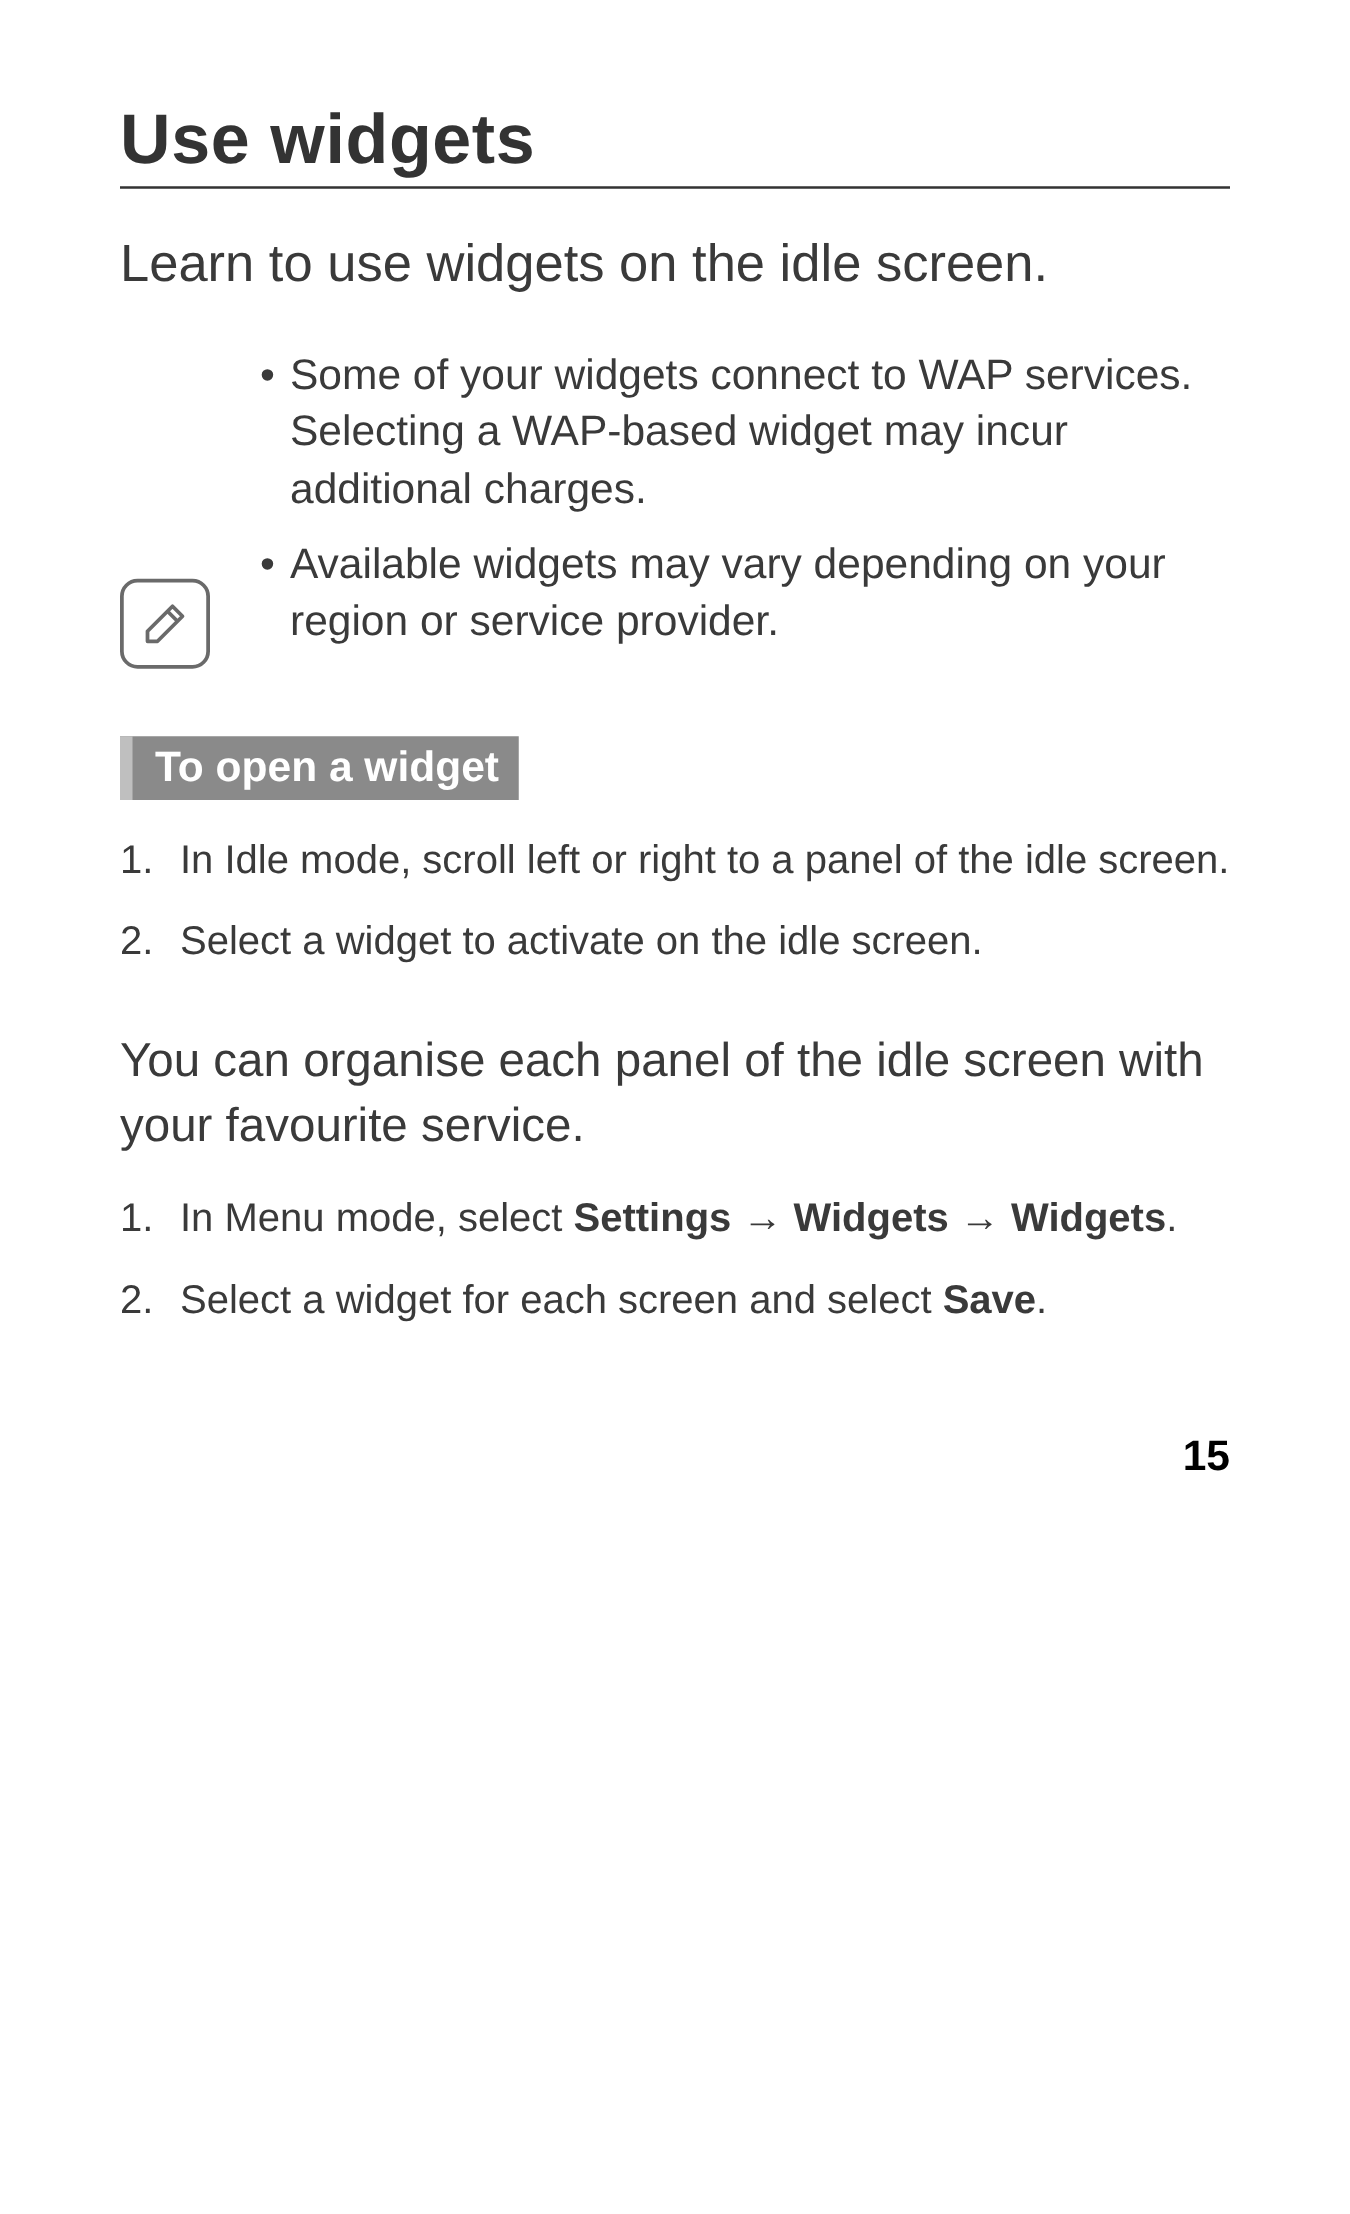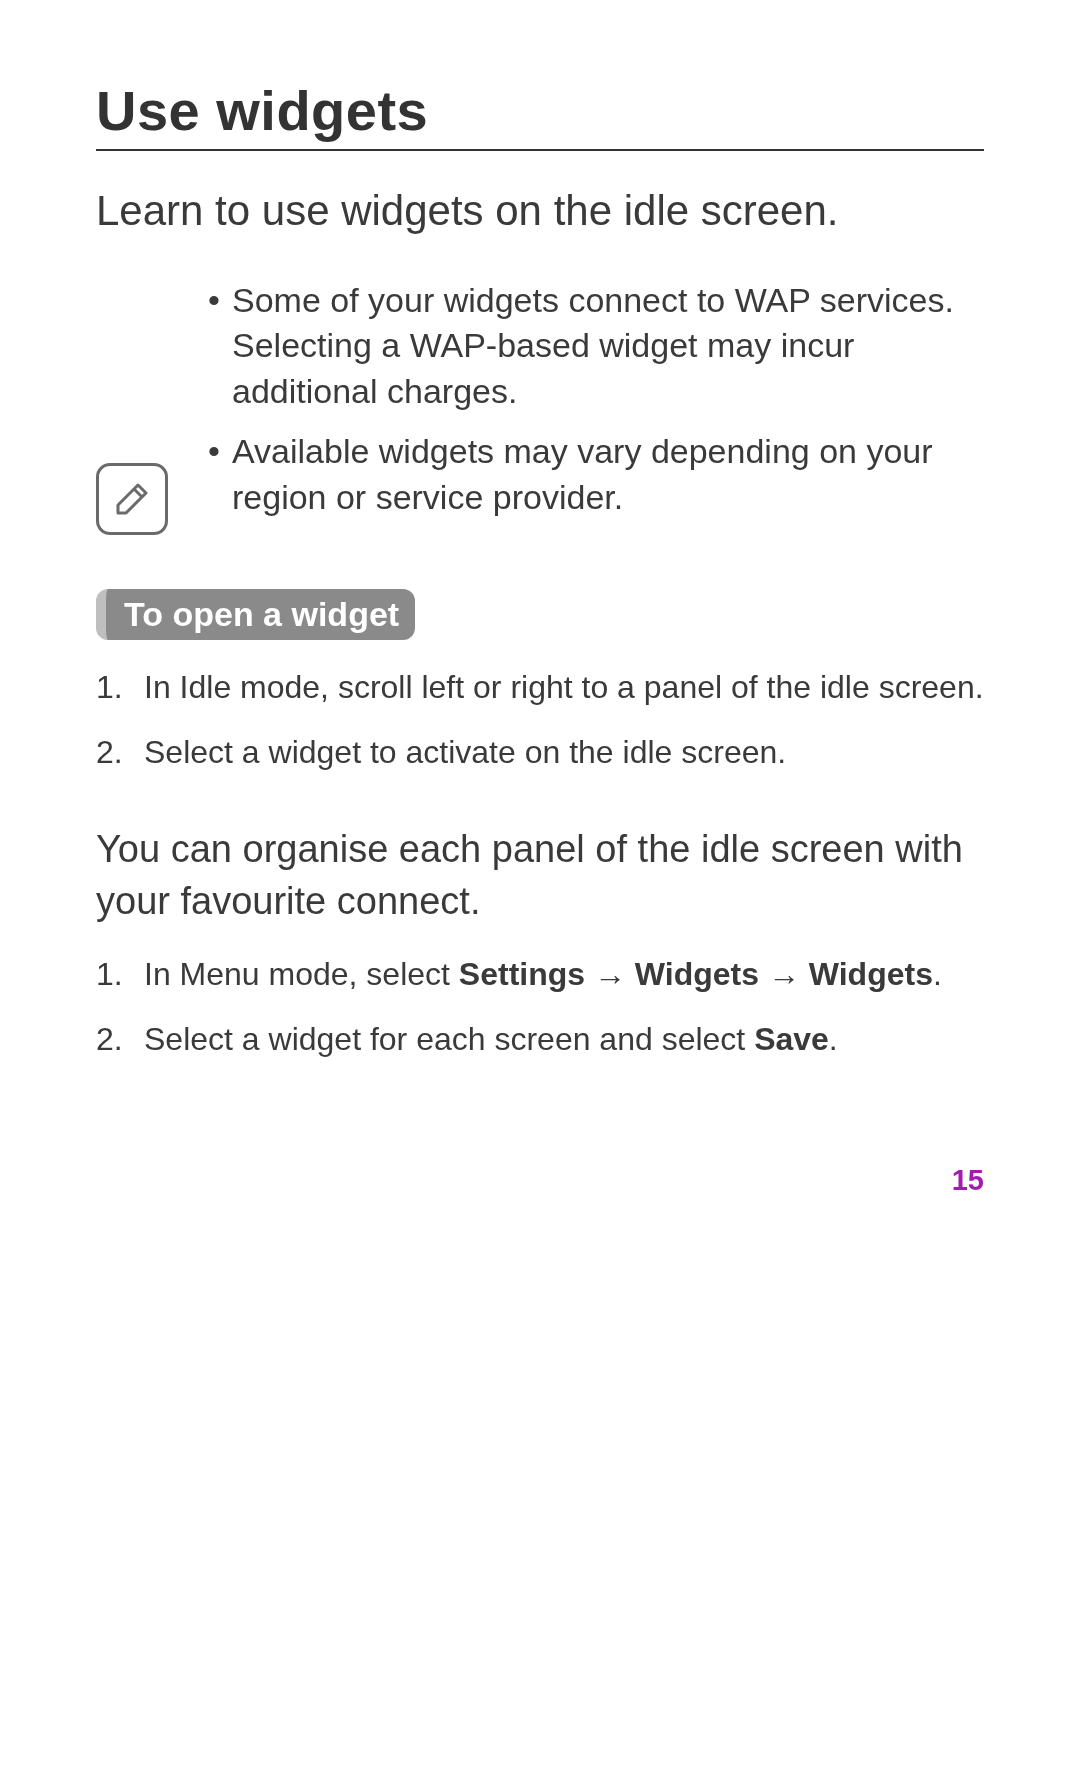--- a/index.html
+++ b/index.html
@@ -81,21 +81,20 @@
   }
   .sub-heading {
     display: inline-block;
     background: #8a8a8a;
     color: #fff;
     font-weight: bold;
     font-size: 34px;
     padding: 6px 16px 6px 18px;
     border-left: 10px solid #bfbfbf;
     margin: 0 0 26px 0;
-    border-radius: 12px;
   }
   ol.steps {
     list-style: none;
     counter-reset: step;
     margin: 0 0 50px 0;
     padding: 0;
     font-size: 32px;
     line-height: 1.35;
   }
   ol.steps > li {
@@ -111,25 +110,25 @@
     top: 0;
   }
   p.body {
     font-size: 38px;
     margin: 0 0 26px 0;
     line-height: 1.35;
   }
   .b { font-weight: bold; }
   .page-number {
     position: absolute;
-    bottom: 76px;
+    bottom: 88px;
     right: 96px;
-    font-size: 29px;
+    font-size: 34px;
     font-weight: bold;
-    color: #a21caf;
+    color: #000000;
   }
 </style>
 </head>
 <body>
 
 <div class="page">
 
   <h1 class="title">Use widgets</h1>
   <hr class="hr">
 
@@ -152,21 +151,21 @@
 
   <div>
     <div class="sub-heading">To open a widget</div>
     <ol class="steps">
       <li><span>In Idle mode, scroll left or right to a panel of the idle screen.</span></li>
       <li><span>Select a widget to activate on the idle screen.</span></li>
     </ol>
   </div>
 
   <div>
-    <p class="body">You can organise each panel of the idle screen with your favourite connect.</p>
+    <p class="body">You can organise each panel of the idle screen with your favourite service.</p>
     <ol class="steps">
       <li><span>In Menu mode, select </span><span class="b">Settings</span><span> → </span><span class="b">Widgets</span><span> → </span><span class="b">Widgets</span><span>.</span></li>
       <li><span>Select a widget for each screen and select </span><span class="b">Save</span><span>.</span></li>
     </ol>
   </div>
 
   <div class="page-number">15</div>
 </div>
 
 </body></html>

